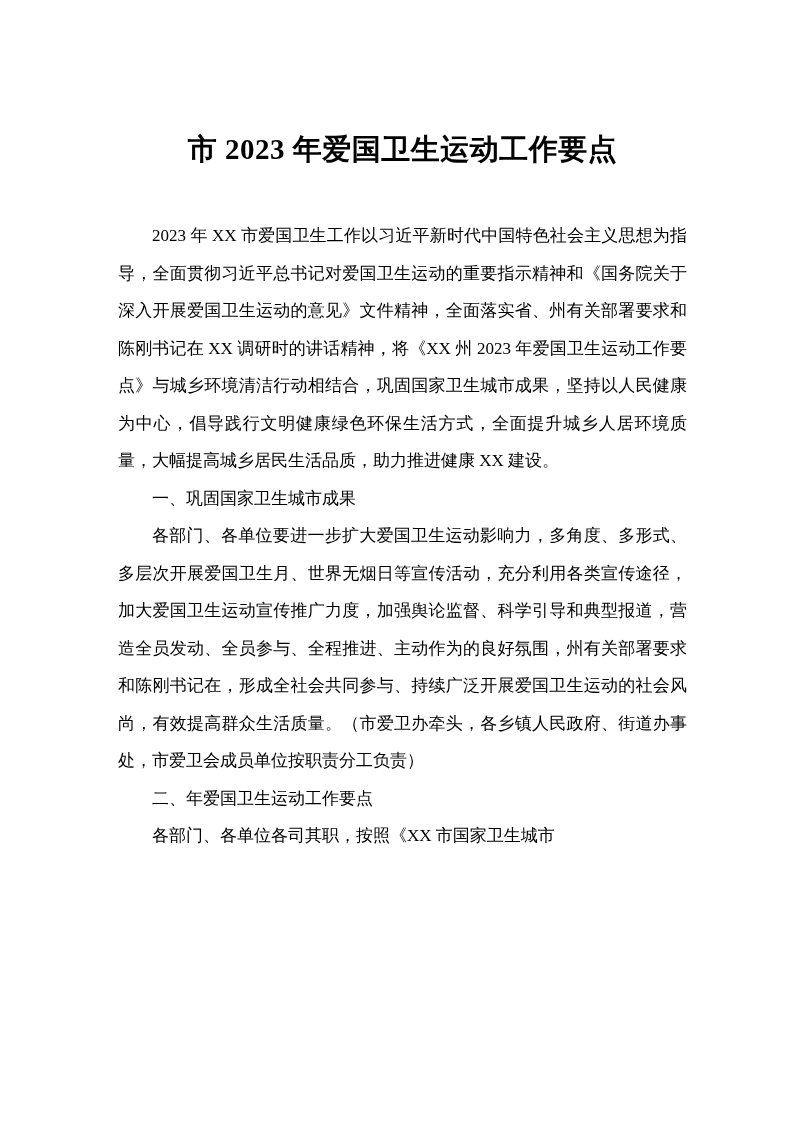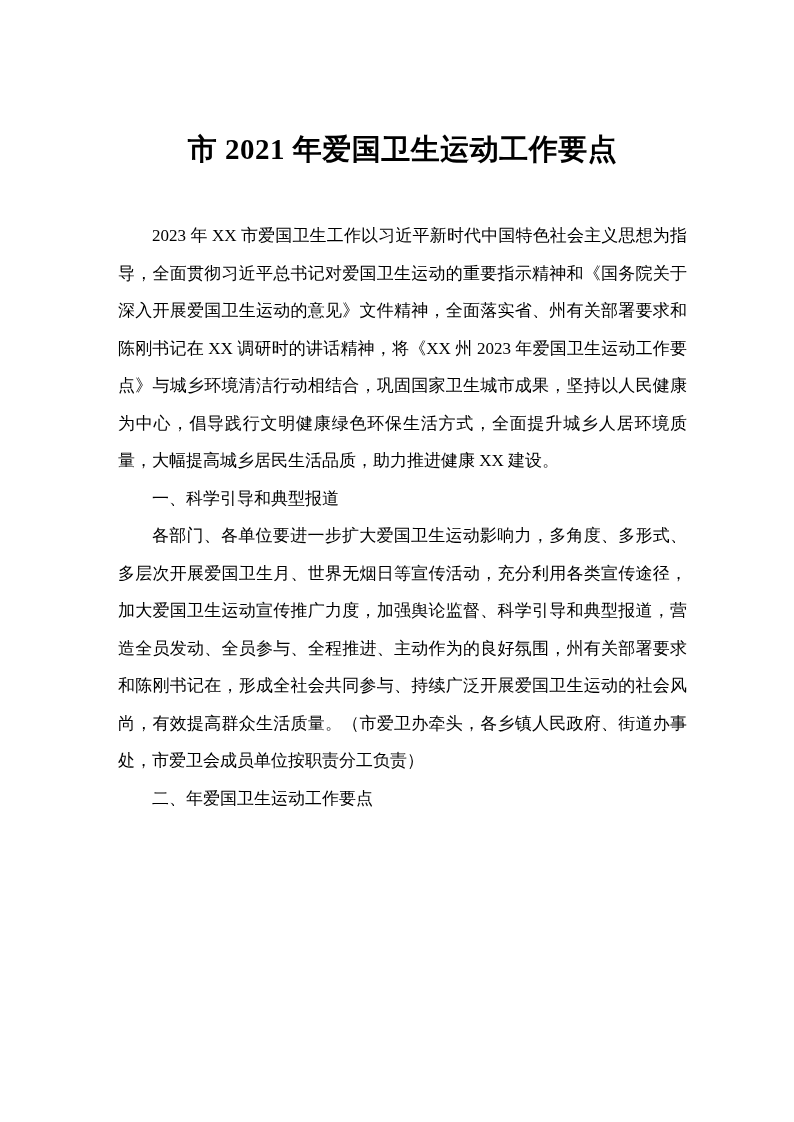--- a/index.html
+++ b/index.html
@@ -38,24 +38,25 @@
     text-align: justify;
     text-indent: 2em;
     margin: 0;
   }
 </style>
 </head>
 <body>
 
 <div class="page">
   <div class="content">
-    <h1 class="doc-title">市 2021 年爱国卫生运动工作要点</h1>
+    <h1 class="doc-title">市 2023 年爱国卫生运动工作要点</h1>
 
     <p class="para">2023 年 XX 市爱国卫生工作以习近平新时代中国特色社会主义思想为指导，全面贯彻习近平总书记对爱国卫生运动的重要指示精神和《国务院关于深入开展爱国卫生运动的意见》文件精神，全面落实省、州有关部署要求和陈刚书记在 XX 调研时的讲话精神，将《XX 州 2023 年爱国卫生运动工作要点》与城乡环境清洁行动相结合，巩固国家卫生城市成果，坚持以人民健康为中心，倡导践行文明健康绿色环保生活方式，全面提升城乡人居环境质量，大幅提高城乡居民生活品质，助力推进健康 XX 建设。</p>
 
-    <p class="para">一、科学引导和典型报道</p>
+    <p class="para">一、巩固国家卫生城市成果</p>
 
     <p class="para">各部门、各单位要进一步扩大爱国卫生运动影响力，多角度、多形式、多层次开展爱国卫生月、世界无烟日等宣传活动，充分利用各类宣传途径，加大爱国卫生运动宣传推广力度，加强舆论监督、科学引导和典型报道，营造全员发动、全员参与、全程推进、主动作为的良好氛围，州有关部署要求和陈刚书记在，形成全社会共同参与、持续广泛开展爱国卫生运动的社会风尚，有效提高群众生活质量。（市爱卫办牵头，各乡镇人民政府、街道办事处，市爱卫会成员单位按职责分工负责）</p>
 
     <p class="para">二、年爱国卫生运动工作要点</p>
 
+    <p class="para">各部门、各单位各司其职，按照《XX 市国家卫生城市</p>
   </div>
 </div>
 
 </body></html>

